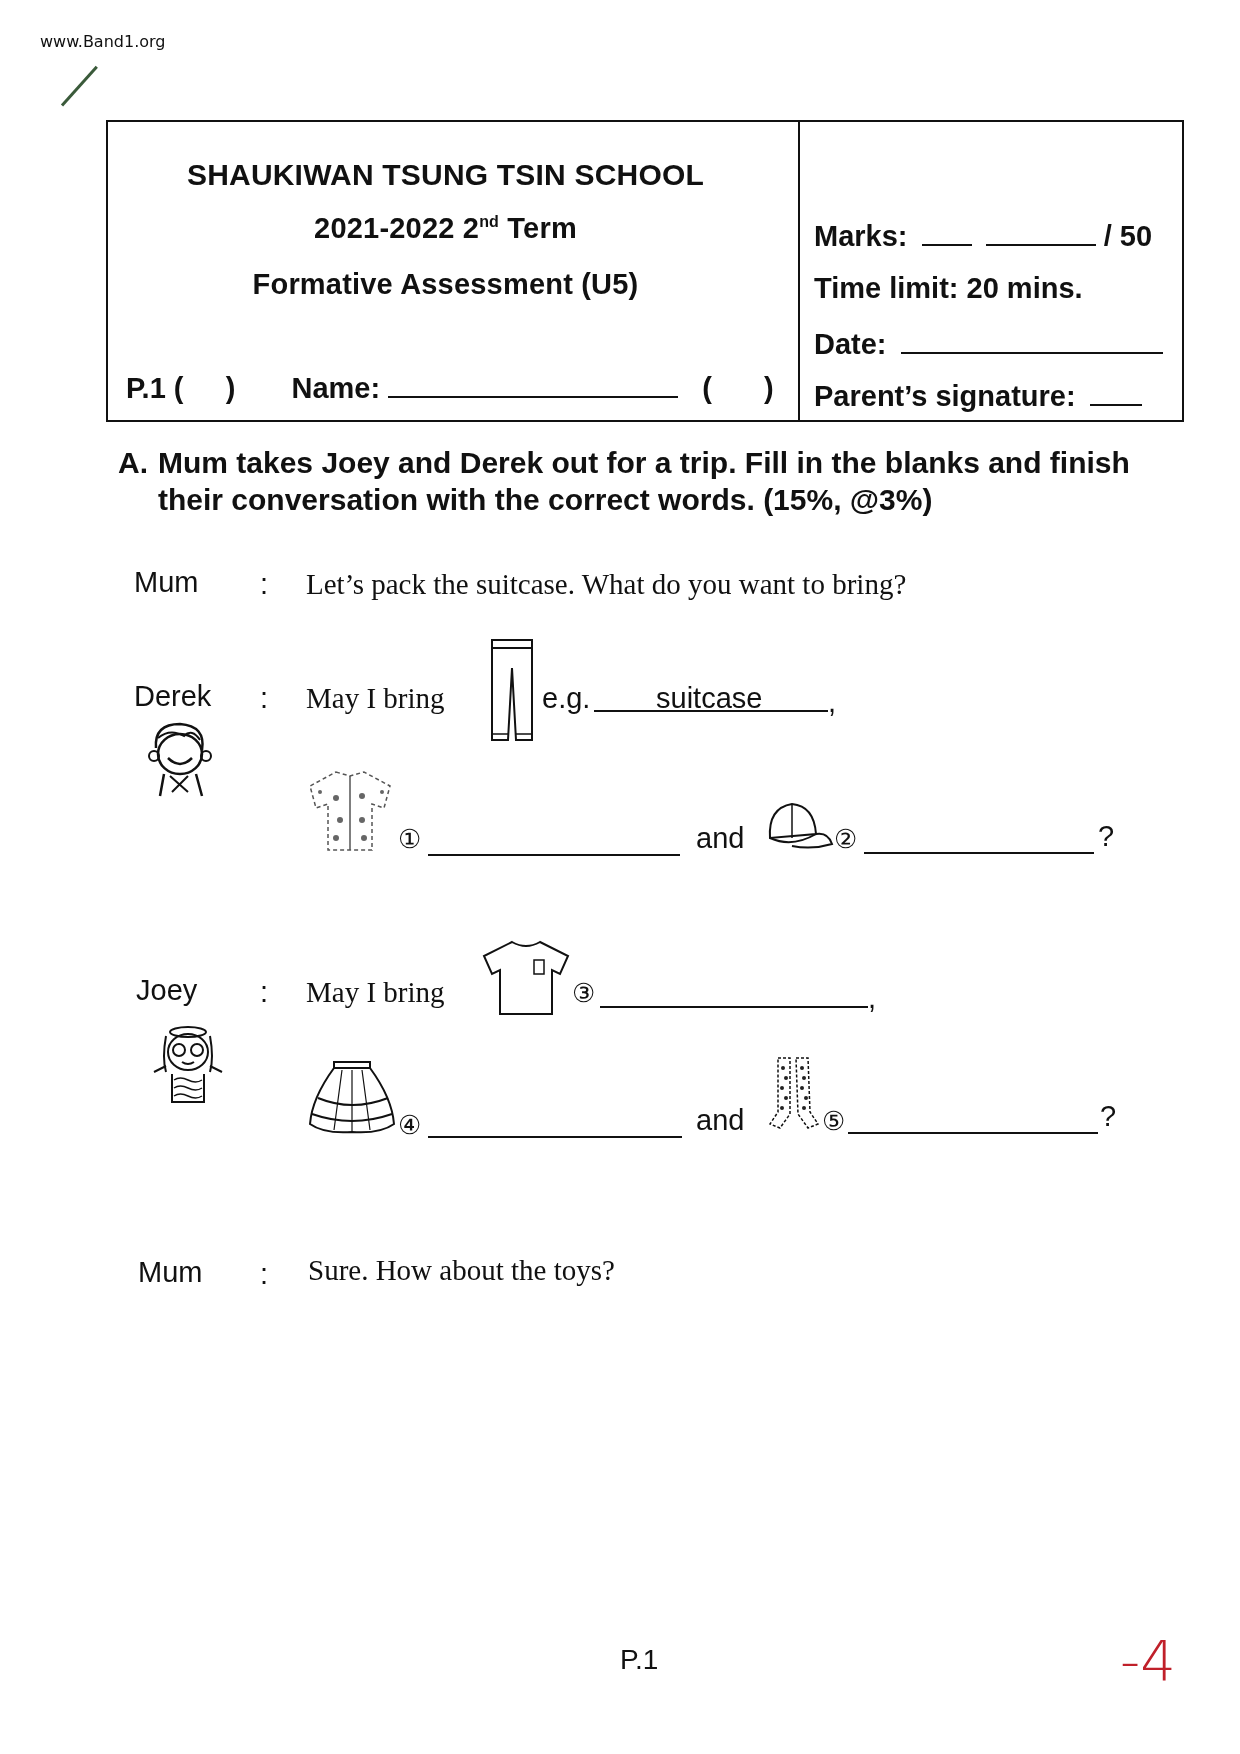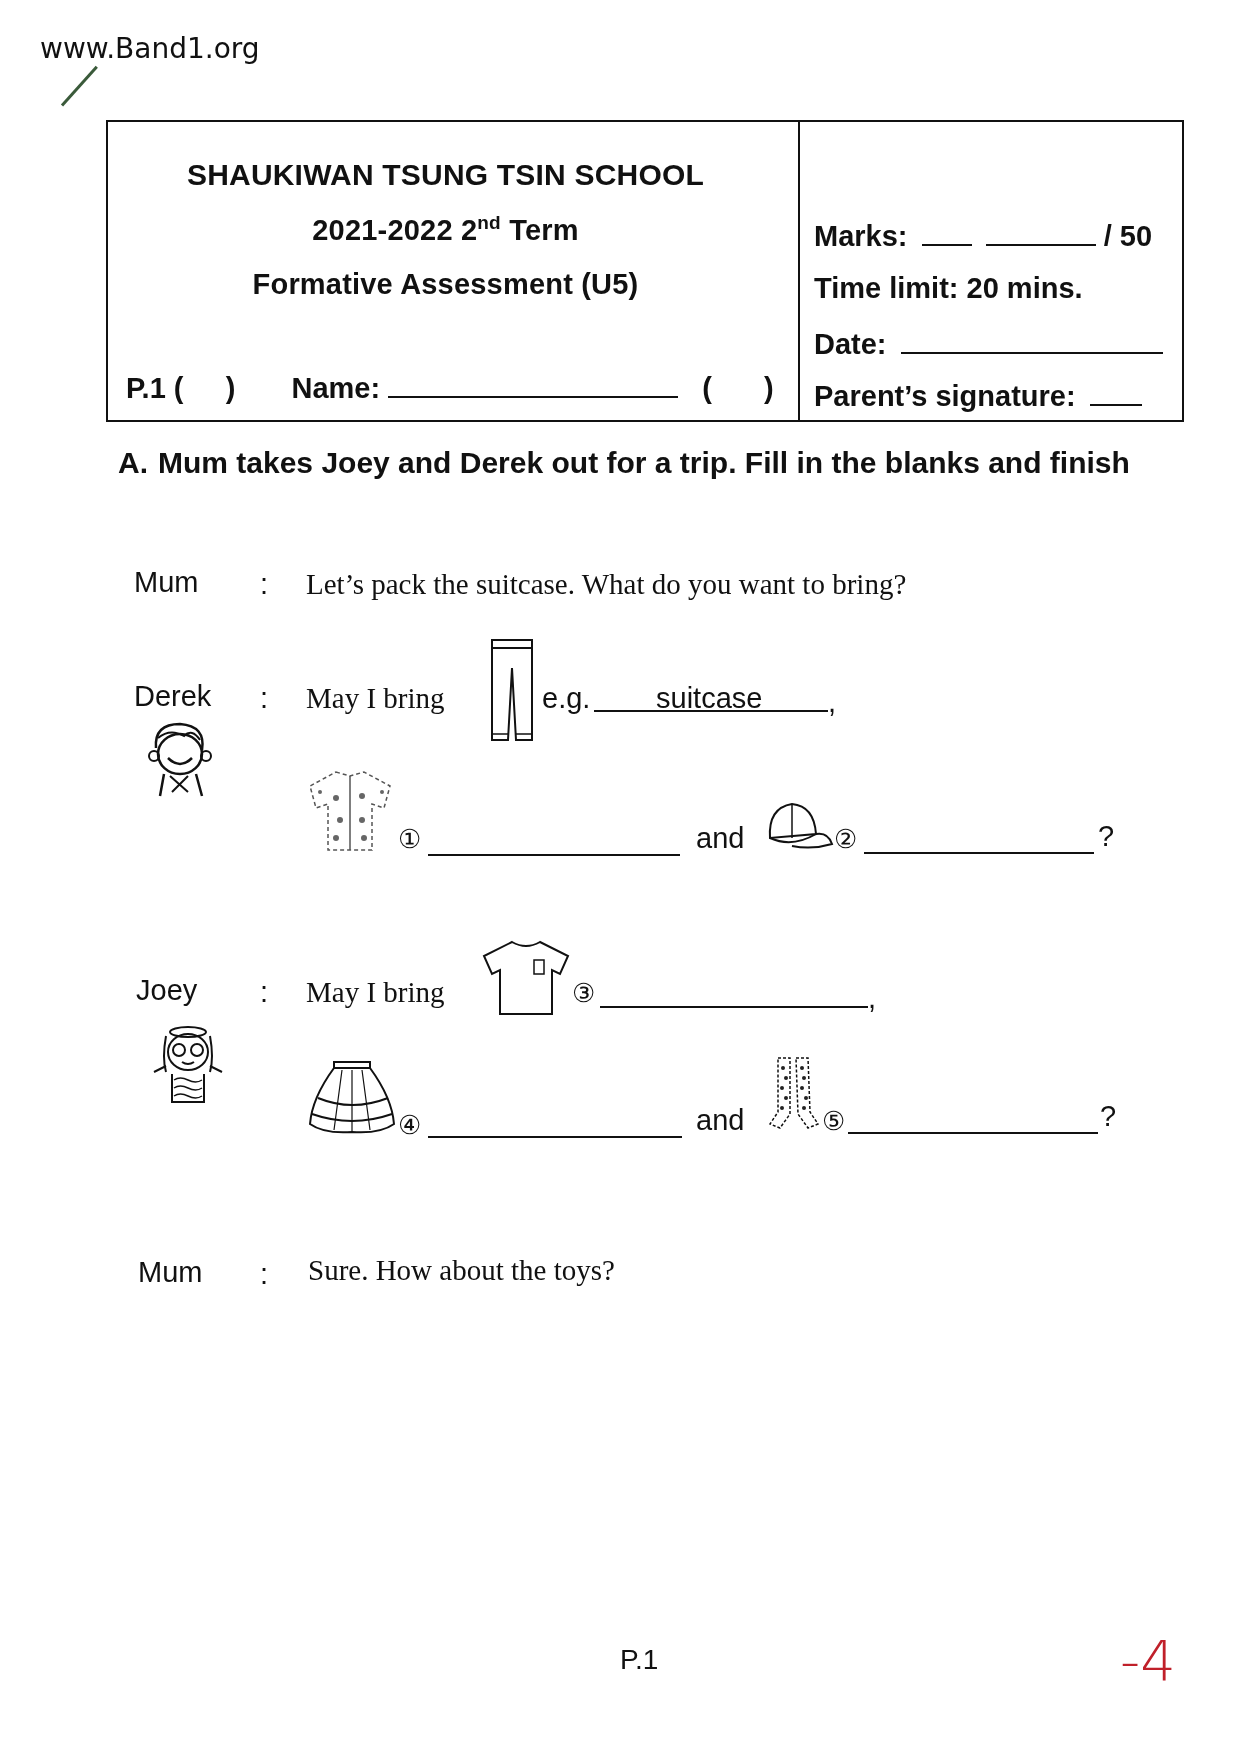--- a/index.html
+++ b/index.html
@@ -1,27 +1,27 @@
 <!DOCTYPE html>
 <html><head>
 <meta charset="utf-8">
 <style>
   html, body { margin:0; padding:0; background:#fff; }
   body { width:1240px; height:1754px; position:relative; overflow:hidden;
          font-family:"Liberation Sans", sans-serif; color:#111; }
   .abs { position:absolute; }
-  .watermark { left:40px; top:32px; font-family:"DejaVu Sans", sans-serif; font-size:28px; color:#111; }
+  .watermark { left:40px; top:32px; font-family:"DejaVu Sans", sans-serif; font-size:16px; color:#111; }
   .tick-mark { left:62px; top:104px; width:52px; height:3px; background:#3a5a3a; transform:rotate(-48deg); transform-origin:left center; }
   .header-box { left:106px; top:120px; width:1074px; height:298px; border:2px solid #111; border-top-width:2px; }
   .header-left { position:absolute; left:0; top:0; width:690px; height:100%; border-right:2px solid #111; }
   .header-right { position:absolute; left:692px; top:0; right:0; height:100%; }
   .h-line { position:absolute; left:0; right:15px; text-align:center; font-weight:bold; font-size:29px; letter-spacing:0.2px; }
   .school { top:36px; font-size:30px; }
   .term { top:90px; }
-  .term sup { font-size:19px; }
+  .term sup { font-size:16px; }
   .fa { top:146px; }
   .subject { top:203px; }
   .p1row { position:absolute; left:18px; top:250px; font-weight:bold; font-size:29px; width:670px; }
   .blank { display:inline-block; border-bottom:2px solid #111; vertical-align:baseline; }
   .r-line { position:absolute; left:14px; font-weight:bold; font-size:29px; white-space:nowrap; }
   .marks { top:98px; }
   .time { top:150px; }
   .date { top:206px; }
   .parent { top:258px; }
   .sectionA { left:118px; top:444px; width:1060px; font-weight:bold; font-size:30px; line-height:37px; }
@@ -73,20 +73,21 @@
     </div>
     <div class="r-line parent">
       <span>Parent’s signature:</span>
       <span class="blank" style="width:52px;margin-left:6px;"></span>
     </div>
   </div>
 </div>
 
 <div class="abs sectionA">
   <span class="label">A.</span><span>Mum takes Joey and Derek out for a trip. Fill in the blanks and finish</span>
+  <span class="cont">their conversation with the correct words. (15%, @3%)</span>
 </div>
 
 <div class="abs speaker" style="left:134px;top:566px;">Mum</div>
 <div class="abs colon" style="left:260px;top:568px;">:</div>
 <div class="abs speech" style="left:306px;top:568px;">Let’s pack the suitcase. What do you want to bring?</div>
 
 <div class="abs speaker" style="left:134px;top:680px;">Derek</div>
 <div class="abs colon" style="left:260px;top:682px;">:</div>
 <div class="abs speech" style="left:306px;top:682px;">May I bring</div>
 

